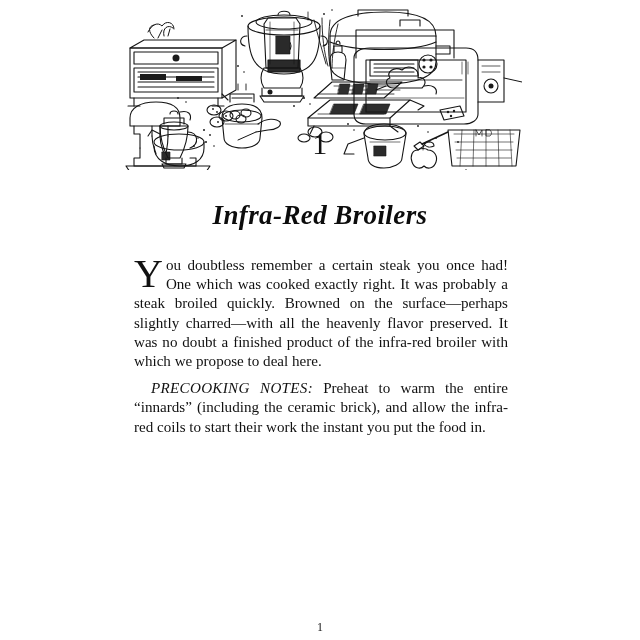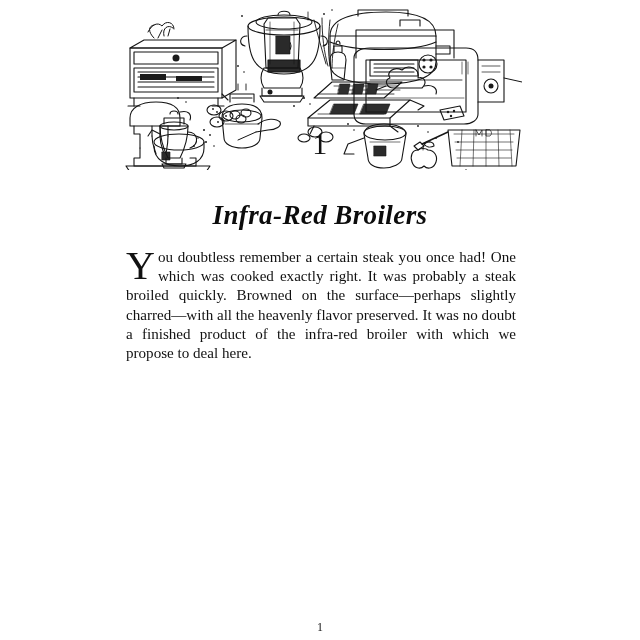--- a/index.html
+++ b/index.html
@@ -65,21 +65,21 @@
   }
 
   
   .body-text {
     position: absolute;
     left: 126px;
     top: 248px;
     width: 390px;
   }
   .para {
-    margin: 0;
+    margin: 8px;
     font-size: 15.1px;
     line-height: 19.2px;
     text-align: justify;
     text-justify: inter-word;
     text-indent: 17px;
     hyphens: none;
     color: #111111;
   }
   .para.first {
     text-indent: 0;
@@ -353,17 +353,18 @@
 
   <h1 class="chapter-title">Infra-Red Broilers</h1>
 
   <div class="body-text">
 
     <p class="para first"><span>Y</span><span>ou doubtless remember a certain steak you once had! One which was cooked exactly right. It was probably a steak broiled quickly. Browned on the surface—perhaps slightly charred—with all the heavenly flavor preserved. It was no doubt a finished product of the infra-red broiler with which we propose to deal here.</span></p>
 
 
 
 
+    <p class="para"><span class="notes-label">PRECOOKING NOTES:</span><span> Preheat to warm the entire “innards” (including the ceramic brick), and allow the infra-red coils to start their work the instant you put the food in.</span></p>
   </div>
 
   <div class="folio">1</div>
 
 </div>
 
 </body></html>

